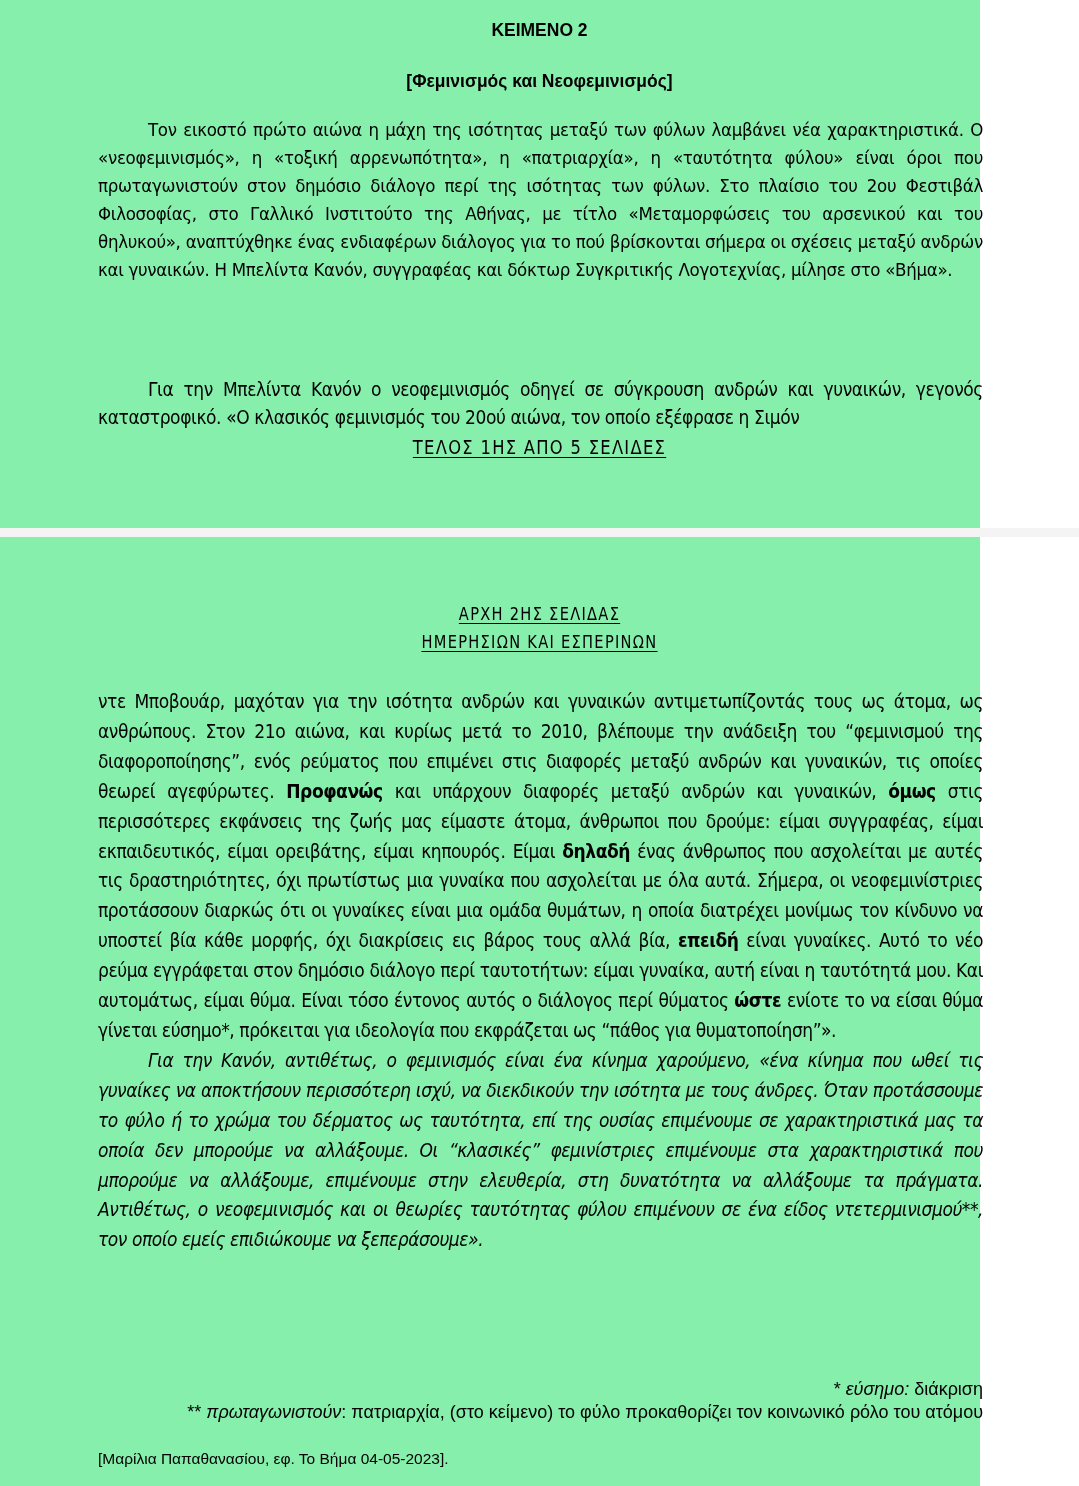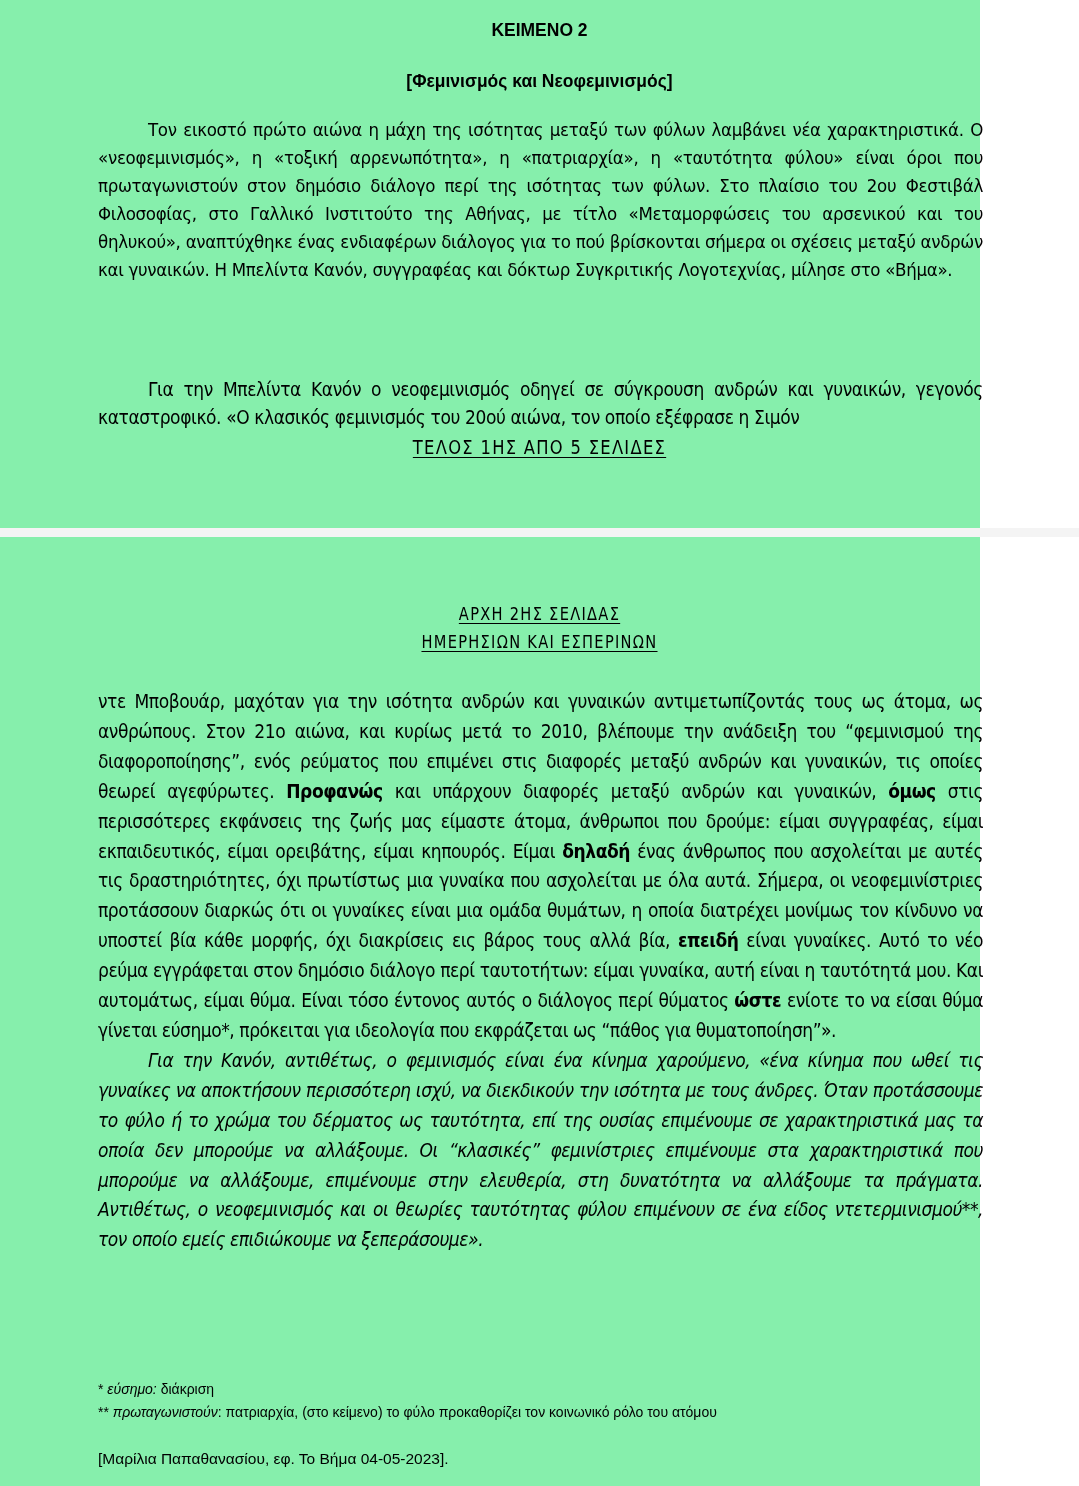--- a/index.html
+++ b/index.html
@@ -48,21 +48,21 @@
     .start-note1 { top: 604px; font-size: 17px; }
     .start-note2 { top: 632px; font-size: 17px; }
 
     .body2 { top: 687px; font-size: 19px; line-height: 29.9px; letter-spacing: -0.45px; }
     .body2 p.first { text-indent: 0; }
     .body2 p.indent { text-indent: 50px; font-style: italic; }
     .body2 b { font-weight: bold; }
 
     .footnotes {
       position: absolute; left: 98px; width: 885px; top: 1378px;
-      font-family: "Liberation Sans", sans-serif; font-size: 14px; line-height: 23px;
+      font-family: "Liberation Sans", sans-serif; font-size: 18px; line-height: 23px; text-align: right;
     }
     .footnotes p { margin: 0; }
     .footnotes i { font-style: italic; }
     .source {
       position: absolute; left: 98px; top: 1450px;
       font-family: "Liberation Sans", sans-serif; font-size: 15.5px;
     }
   </style>
 </head>
 <body>

